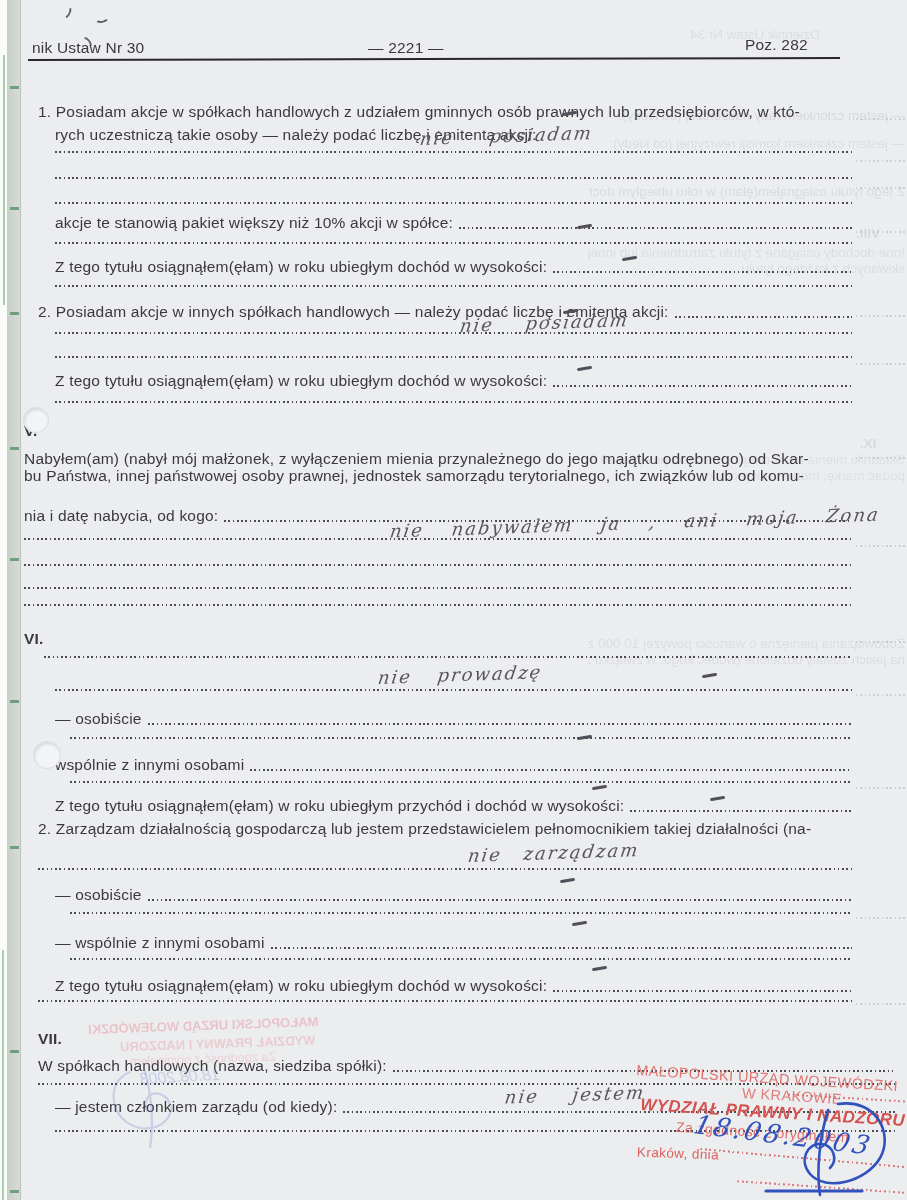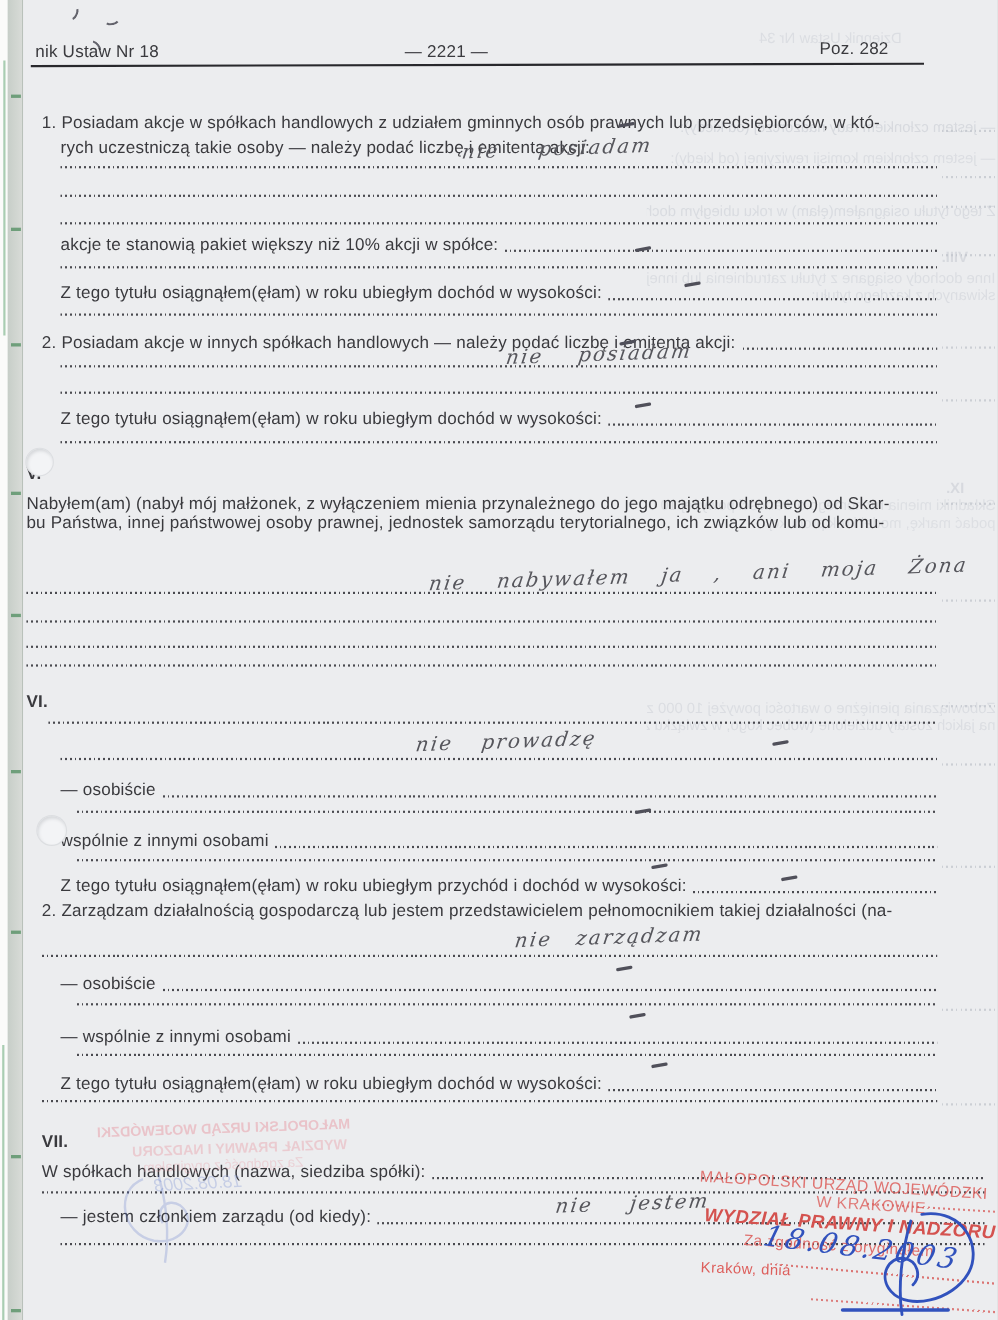--- a/index.html
+++ b/index.html
@@ -51,21 +51,21 @@
   <div class="gtick" style="top:558px"></div>
   <div class="gtick" style="top:700px"></div>
   <div class="gtick" style="top:846px"></div>
   <div class="gtick" style="top:1050px"></div>
   <div class="gtick" style="top:1190px"></div>
 
   <div class="speck" style="left:60px;top:4px;transform:rotate(25deg)"></div>
   <div class="speck" style="left:80px;top:36px;transform:rotate(-40deg)"></div>
   <div class="speck" style="left:96px;top:10px;transform:rotate(80deg)"></div>
 
-  <div class="txt" style="left:32px;top:39px;">nik Ustaw Nr 18</div>
+  <div class="txt" style="left:32px;top:39px;">nik Ustaw Nr 30</div>
   <div class="txt" style="left:368px;top:39px;">— 2221 —</div>
   <div class="txt" style="left:745px;top:36px;">Poz. 282</div>
   <div class="rule" style="left:28px;top:58px;width:812px;"></div>
 
   <div class="bleed" style="left:690px;top:27px;opacity:.4;">Dziennik Ustaw Nr 34</div>
   <div class="bleed" style="left:588px;top:108px;width:317px;opacity:.5;">— jestem członkiem rady nadzorczej (od kiedy):</div>
   <div class="bleed" style="left:588px;top:136px;width:317px;opacity:.4;">— jestem członkiem komisji rewizyjnej (od kiedy):</div>
   <div class="bleed" style="left:588px;top:184px;width:317px;opacity:.45;">Z tego tytułu osiągnąłem(ęłam) w roku ubiegłym dochód w wysokości:</div>
   <div class="bleed" style="left:856px;top:226px;opacity:.5;font-weight:bold;">VIII.</div>
   <div class="bleed" style="left:588px;top:245px;width:317px;opacity:.4;">Inne dochody osiągane z tytułu zatrudnienia lub innej działalności zarobkowej lub zajęć, z podaniem kwot uzy-</div>
@@ -115,20 +115,24 @@
   <div class="dotline" style="left:55px;top:356px;width:797px;"></div>
   <div class="row" style="left:55px;right:55px;top:372px;">
     <span>Z tego tytułu osiągnąłem(ęłam) w roku ubiegłym dochód w wysokości:</span>
       <span class="leader"></span>
   </div>
   <div class="dotline" style="left:55px;top:401px;width:797px;"></div>
 
   <div class="txt heading" style="left:24px;top:422px;">V.</div>
   <div class="txt" style="left:24px;top:450px;">Nabyłem(am) (nabył mój małżonek, z wyłączeniem mienia przynależnego do jego majątku odrębnego) od Skar-</div>
   <div class="txt" style="left:24px;top:467px;">bu Państwa, innej państwowej osoby prawnej, jednostek samorządu terytorialnego, ich związków lub od komu-</div>
+  <div class="row" style="left:24px;right:55px;top:507px;">
+    <span>nia i datę nabycia, od kogo:</span>
+      <span class="leader"></span>
+  </div>
   <div class="hw" style="left:390px;top:512px;word-spacing:20px;">nie nabywałem ja , ani moja Żona</div>
   <div class="dotline" style="left:24px;top:538px;width:828px;"></div>
   <div class="dotline" style="left:24px;top:564px;width:828px;"></div>
   <div class="dotline" style="left:24px;top:587px;width:828px;"></div>
   <div class="dotline" style="left:24px;top:604px;width:828px;"></div>
 
   <div class="txt heading" style="left:24px;top:630px;">VI.</div>
   <div class="row" style="left:38px;right:55px;top:656px;">
       <span class="leader"></span>
   </div>

